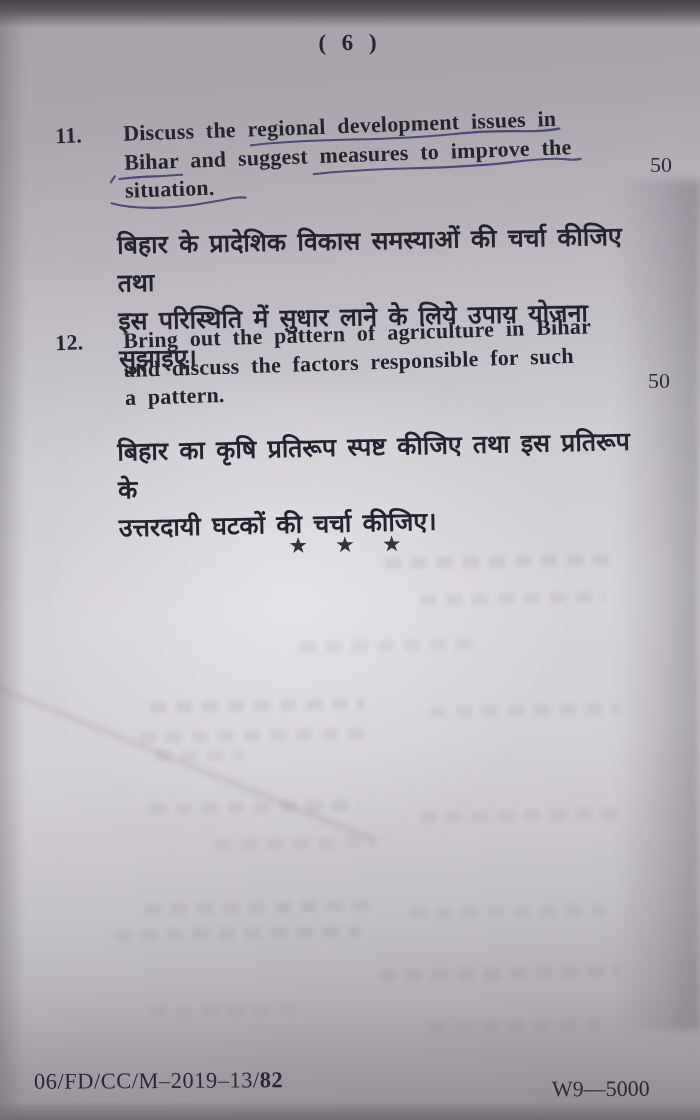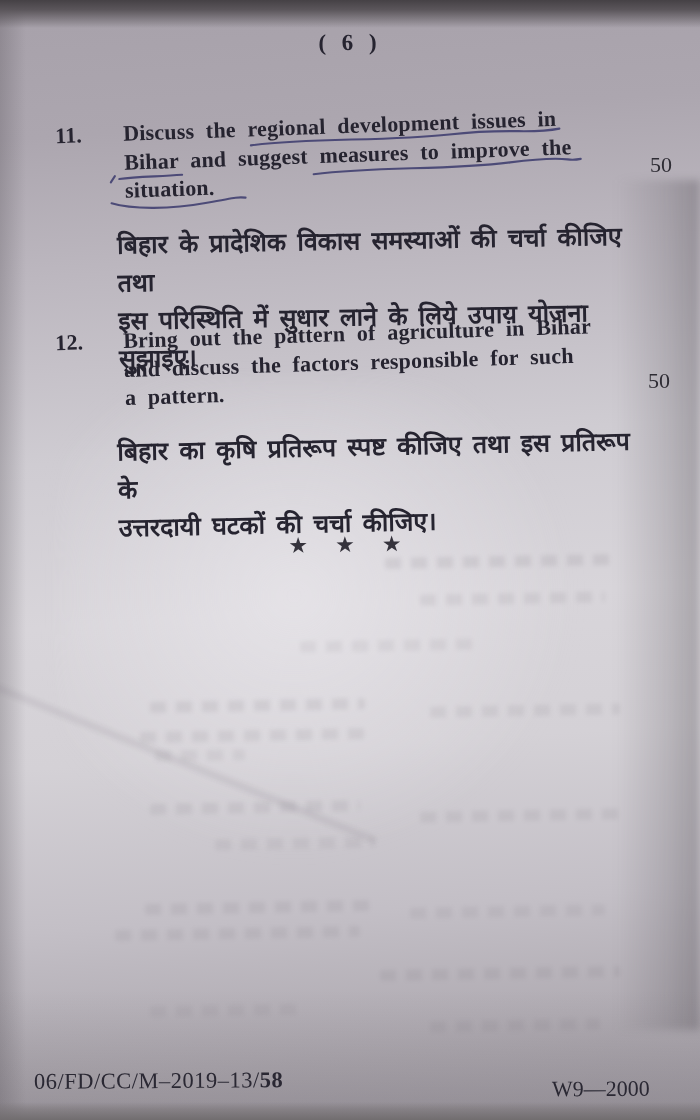--- a/index.html
+++ b/index.html
@@ -127,16 +127,16 @@
   </div>
   <div class="marks marks-12">50</div>
 
   <div class="hindi hi12">
     <div>बिहार का कृषि प्रतिरूप स्पष्ट कीजिए तथा इस प्रतिरूप के</div>
     <div>उत्तरदायी घटकों की चर्चा कीजिए।</div>
   </div>
 
   <div class="stars">★ ★ ★</div>
 
-  <div class="footer-left"><span>06/FD/CC/M–2019–13/</span><b>58</b></div>
-  <div class="footer-right">W9—2000</div>
+  <div class="footer-left"><span>06/FD/CC/M–2019–13/</span><b>82</b></div>
+  <div class="footer-right">W9—5000</div>
 
 </div>
 
 </body></html>

